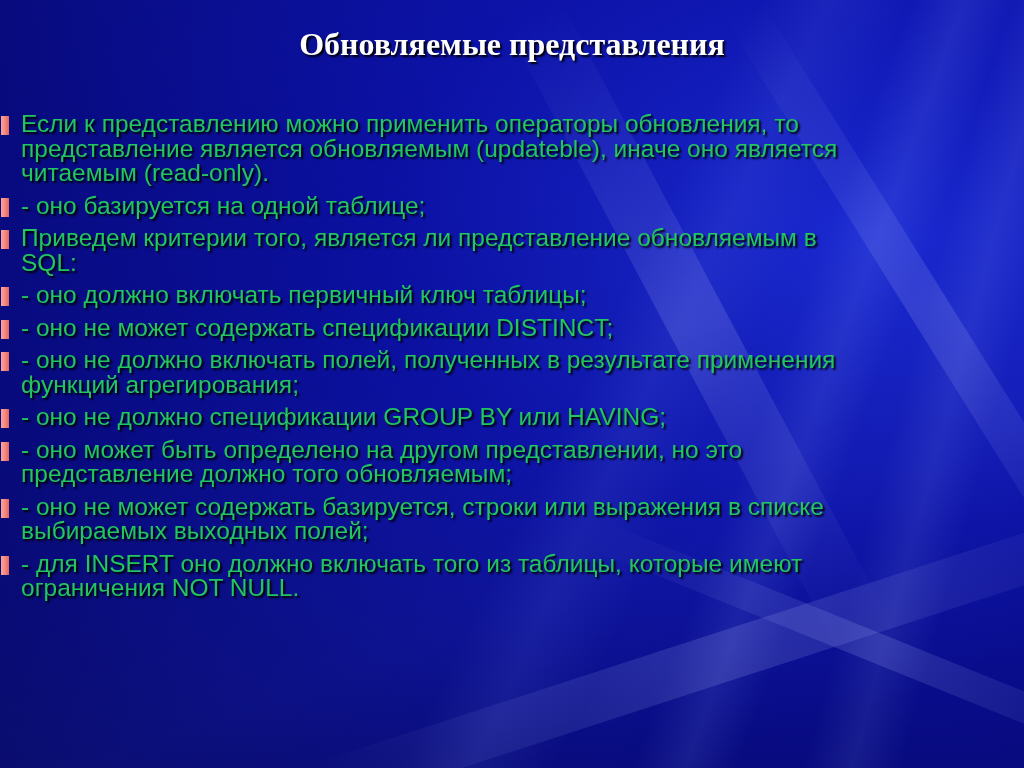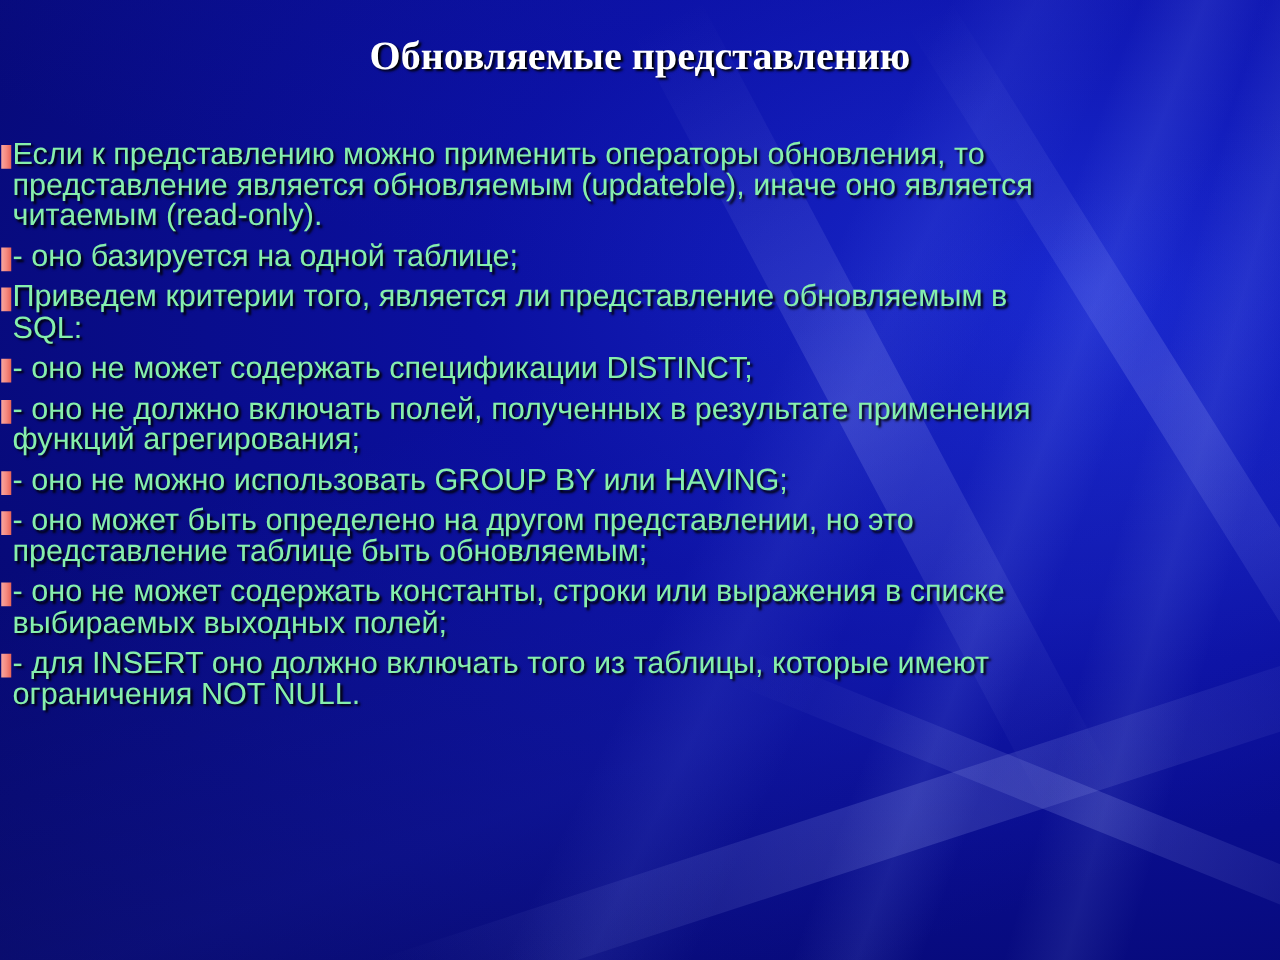--- a/index.html
+++ b/index.html
@@ -54,22 +54,22 @@
       position: absolute;
       top: 112px;
       left: 0;
       width: 1010px;
       margin: 0;
       padding: 0;
       list-style: none;
     }
     .bullet {
       position: relative;
-      padding-left: 10px;
-      color: #86efac;
+      padding-left: 21px;
+      color: #22c55e;
       font-size: 24.5px;
       line-height: 24.5px;
       text-shadow: 2px 2px 2px #000000;
       margin-bottom: 8px;
     }
     .marker {
       position: absolute;
       left: 1px;
       top: 4px;
       width: 8px;
@@ -84,59 +84,63 @@
 </head>
 <body>
 
 <div class="bg"></div>
 <div class="streak" style="left:560px; top:0; width:700px; height:60px; transform: rotate(62deg);"></div>
 <div class="streak" style="left:760px; top:0; width:700px; height:40px; transform: rotate(58deg);"></div>
 <div class="streak" style="left:300px; top:768px; width:900px; height:50px; transform: rotate(-18deg);"></div>
 <div class="streak" style="left:600px; top:520px; width:600px; height:30px; transform: rotate(22deg);"></div>
 
 <div class="slide">
-  <h1 class="title">Обновляемые представлению</h1>
+  <h1 class="title">Обновляемые представления</h1>
 
   <ul class="bullets">
     <li class="bullet">
       <span class="marker"></span>
       <span class="bullet-text">Если к представлению можно применить операторы обновления, то
 представление является обновляемым (updateble), иначе оно является
 читаемым (read-only).</span>
     </li>
     <li class="bullet">
       <span class="marker"></span>
       <span class="bullet-text">- оно базируется на одной таблице;</span>
     </li>
     <li class="bullet">
       <span class="marker"></span>
       <span class="bullet-text">Приведем критерии того, является ли представление обновляемым в
 SQL:</span>
     </li>
     <li class="bullet">
       <span class="marker"></span>
+      <span class="bullet-text">- оно должно включать первичный ключ таблицы;</span>
+    </li>
+    <li class="bullet">
+      <span class="marker"></span>
       <span class="bullet-text">- оно не может содержать спецификации DISTINCT;</span>
     </li>
     <li class="bullet">
       <span class="marker"></span>
       <span class="bullet-text">- оно не должно включать полей, полученных в результате применения
 функций агрегирования;</span>
     </li>
     <li class="bullet">
       <span class="marker"></span>
-      <span class="bullet-text">- оно не можно использовать GROUP BY  или HAVING;</span>
+      <span class="bullet-text">- оно не должно спецификации GROUP BY  или HAVING;</span>
     </li>
     <li class="bullet">
       <span class="marker"></span>
       <span class="bullet-text">- оно может быть определено на другом представлении, но это
-представление таблице быть обновляемым;</span>
+представление должно того обновляемым;</span>
     </li>
     <li class="bullet">
       <span class="marker"></span>
-      <span class="bullet-text">- оно не может содержать константы, строки или выражения в списке
+      <span class="bullet-text">- оно не может содержать базируется, строки или выражения в списке
 выбираемых выходных полей;</span>
     </li>
     <li class="bullet">
       <span class="marker"></span>
       <span class="bullet-text">- для INSERT  оно должно включать того из таблицы, которые имеют
 ограничения NOT NULL.</span>
     </li>
   </ul>
 </div>
 

